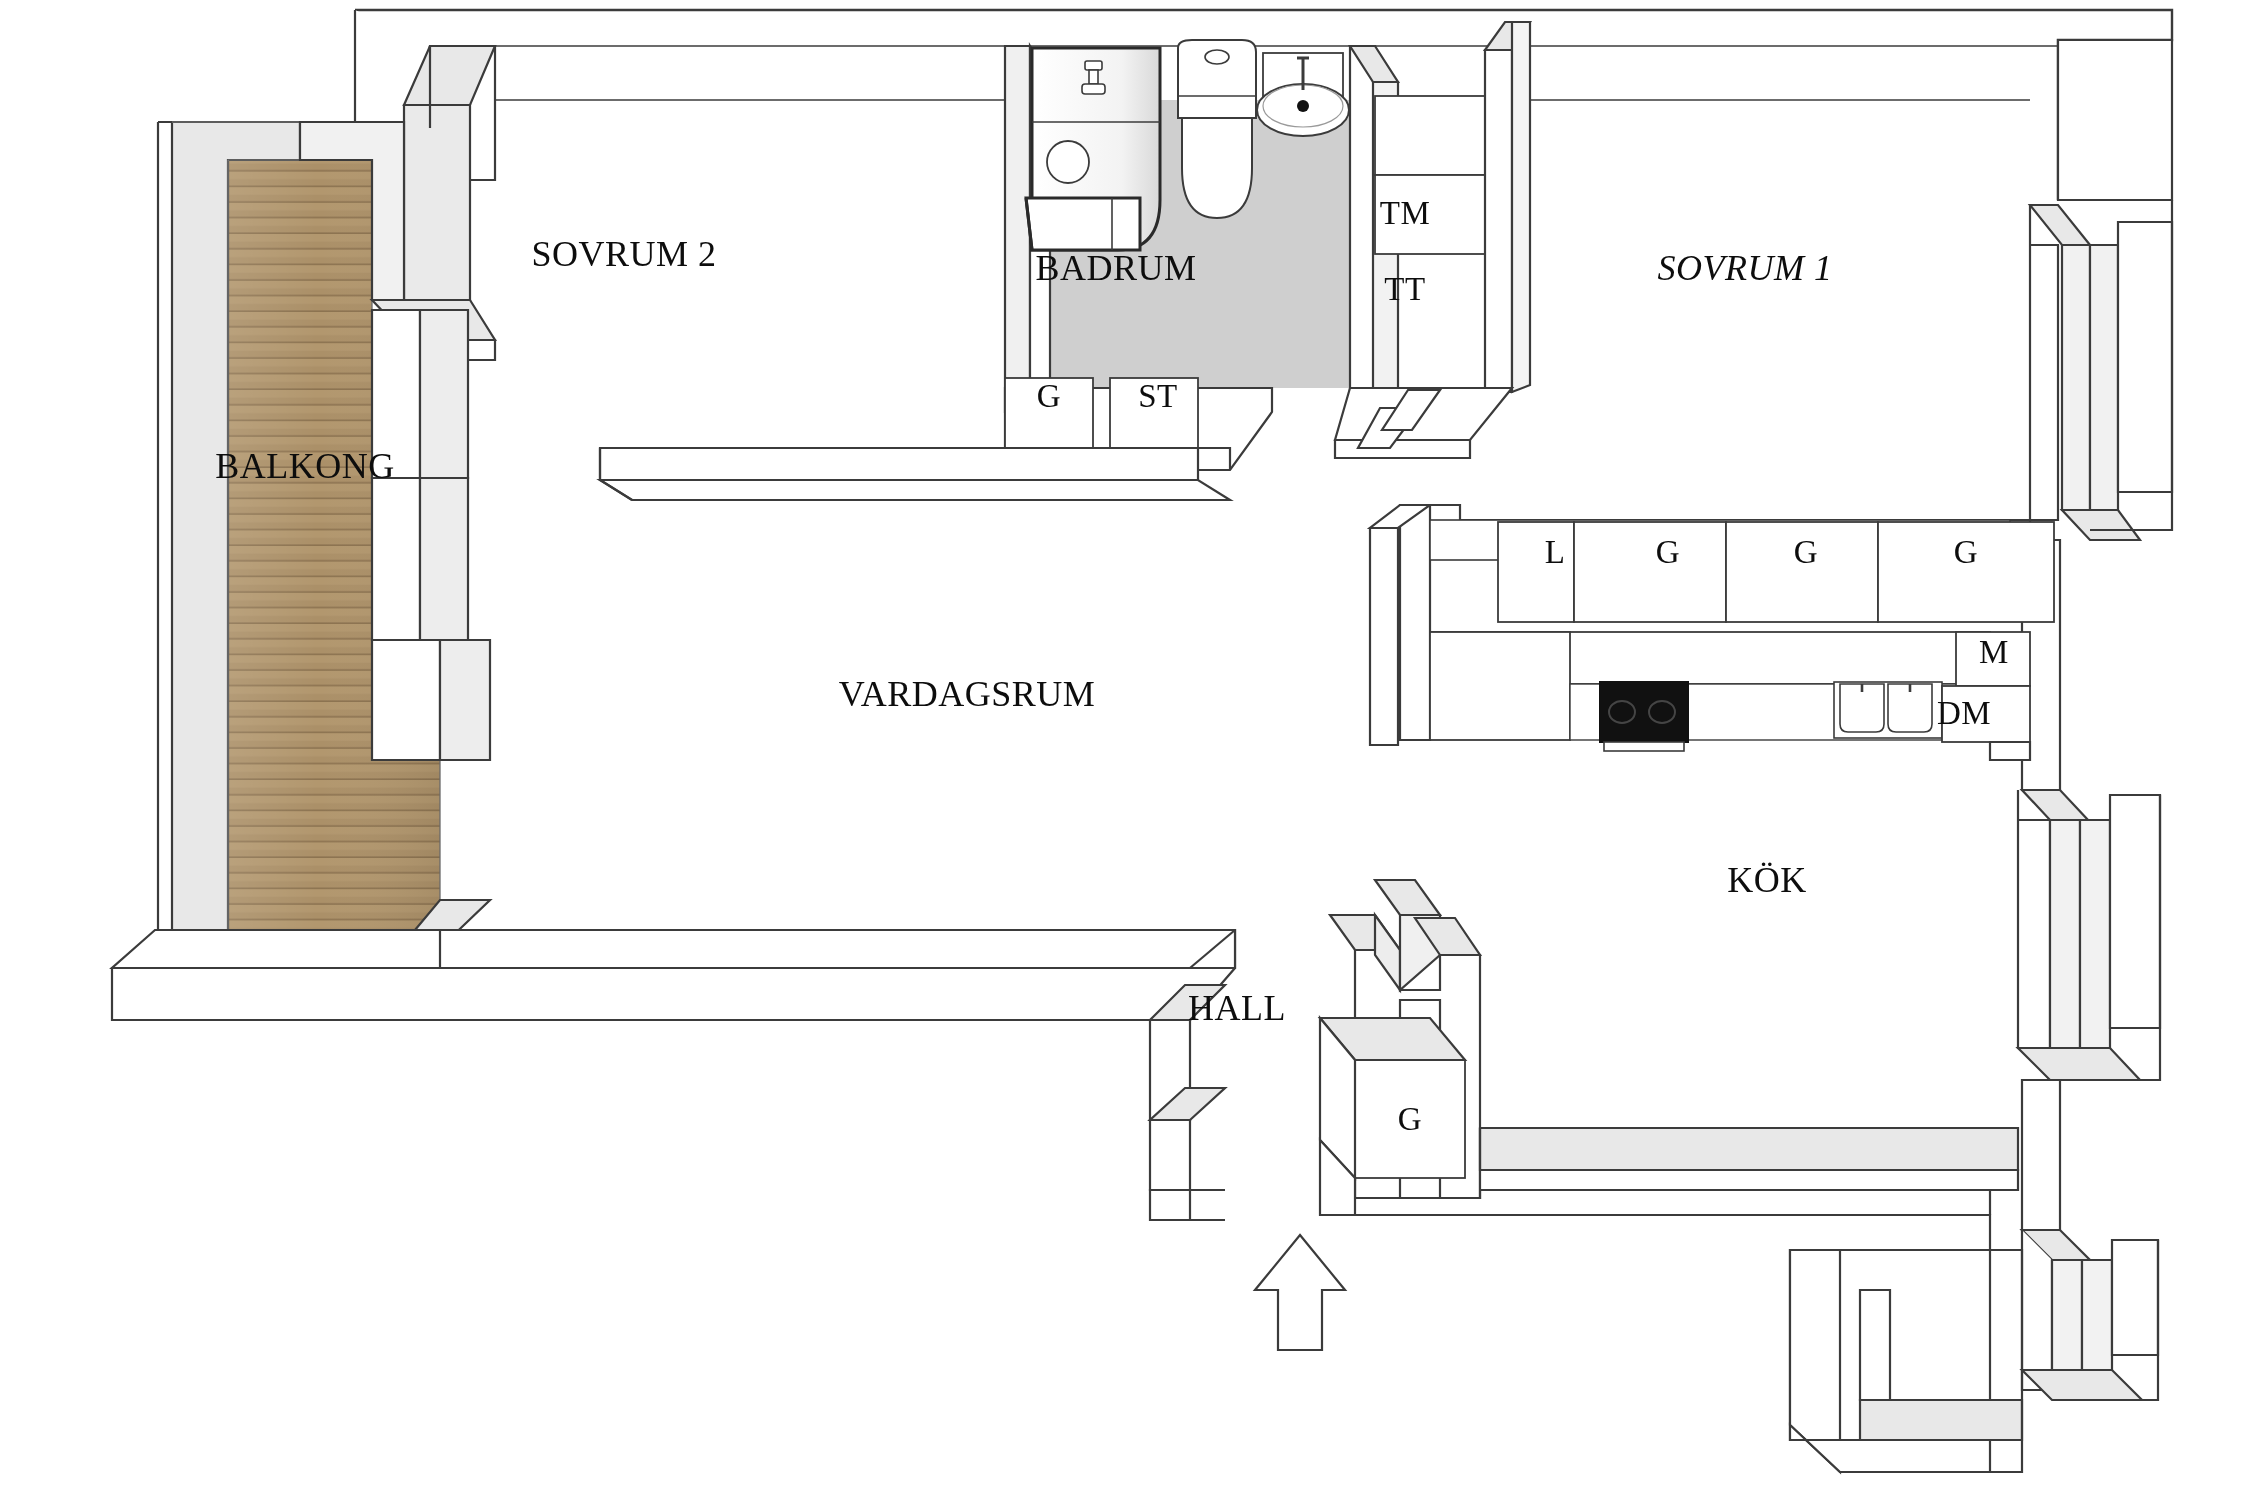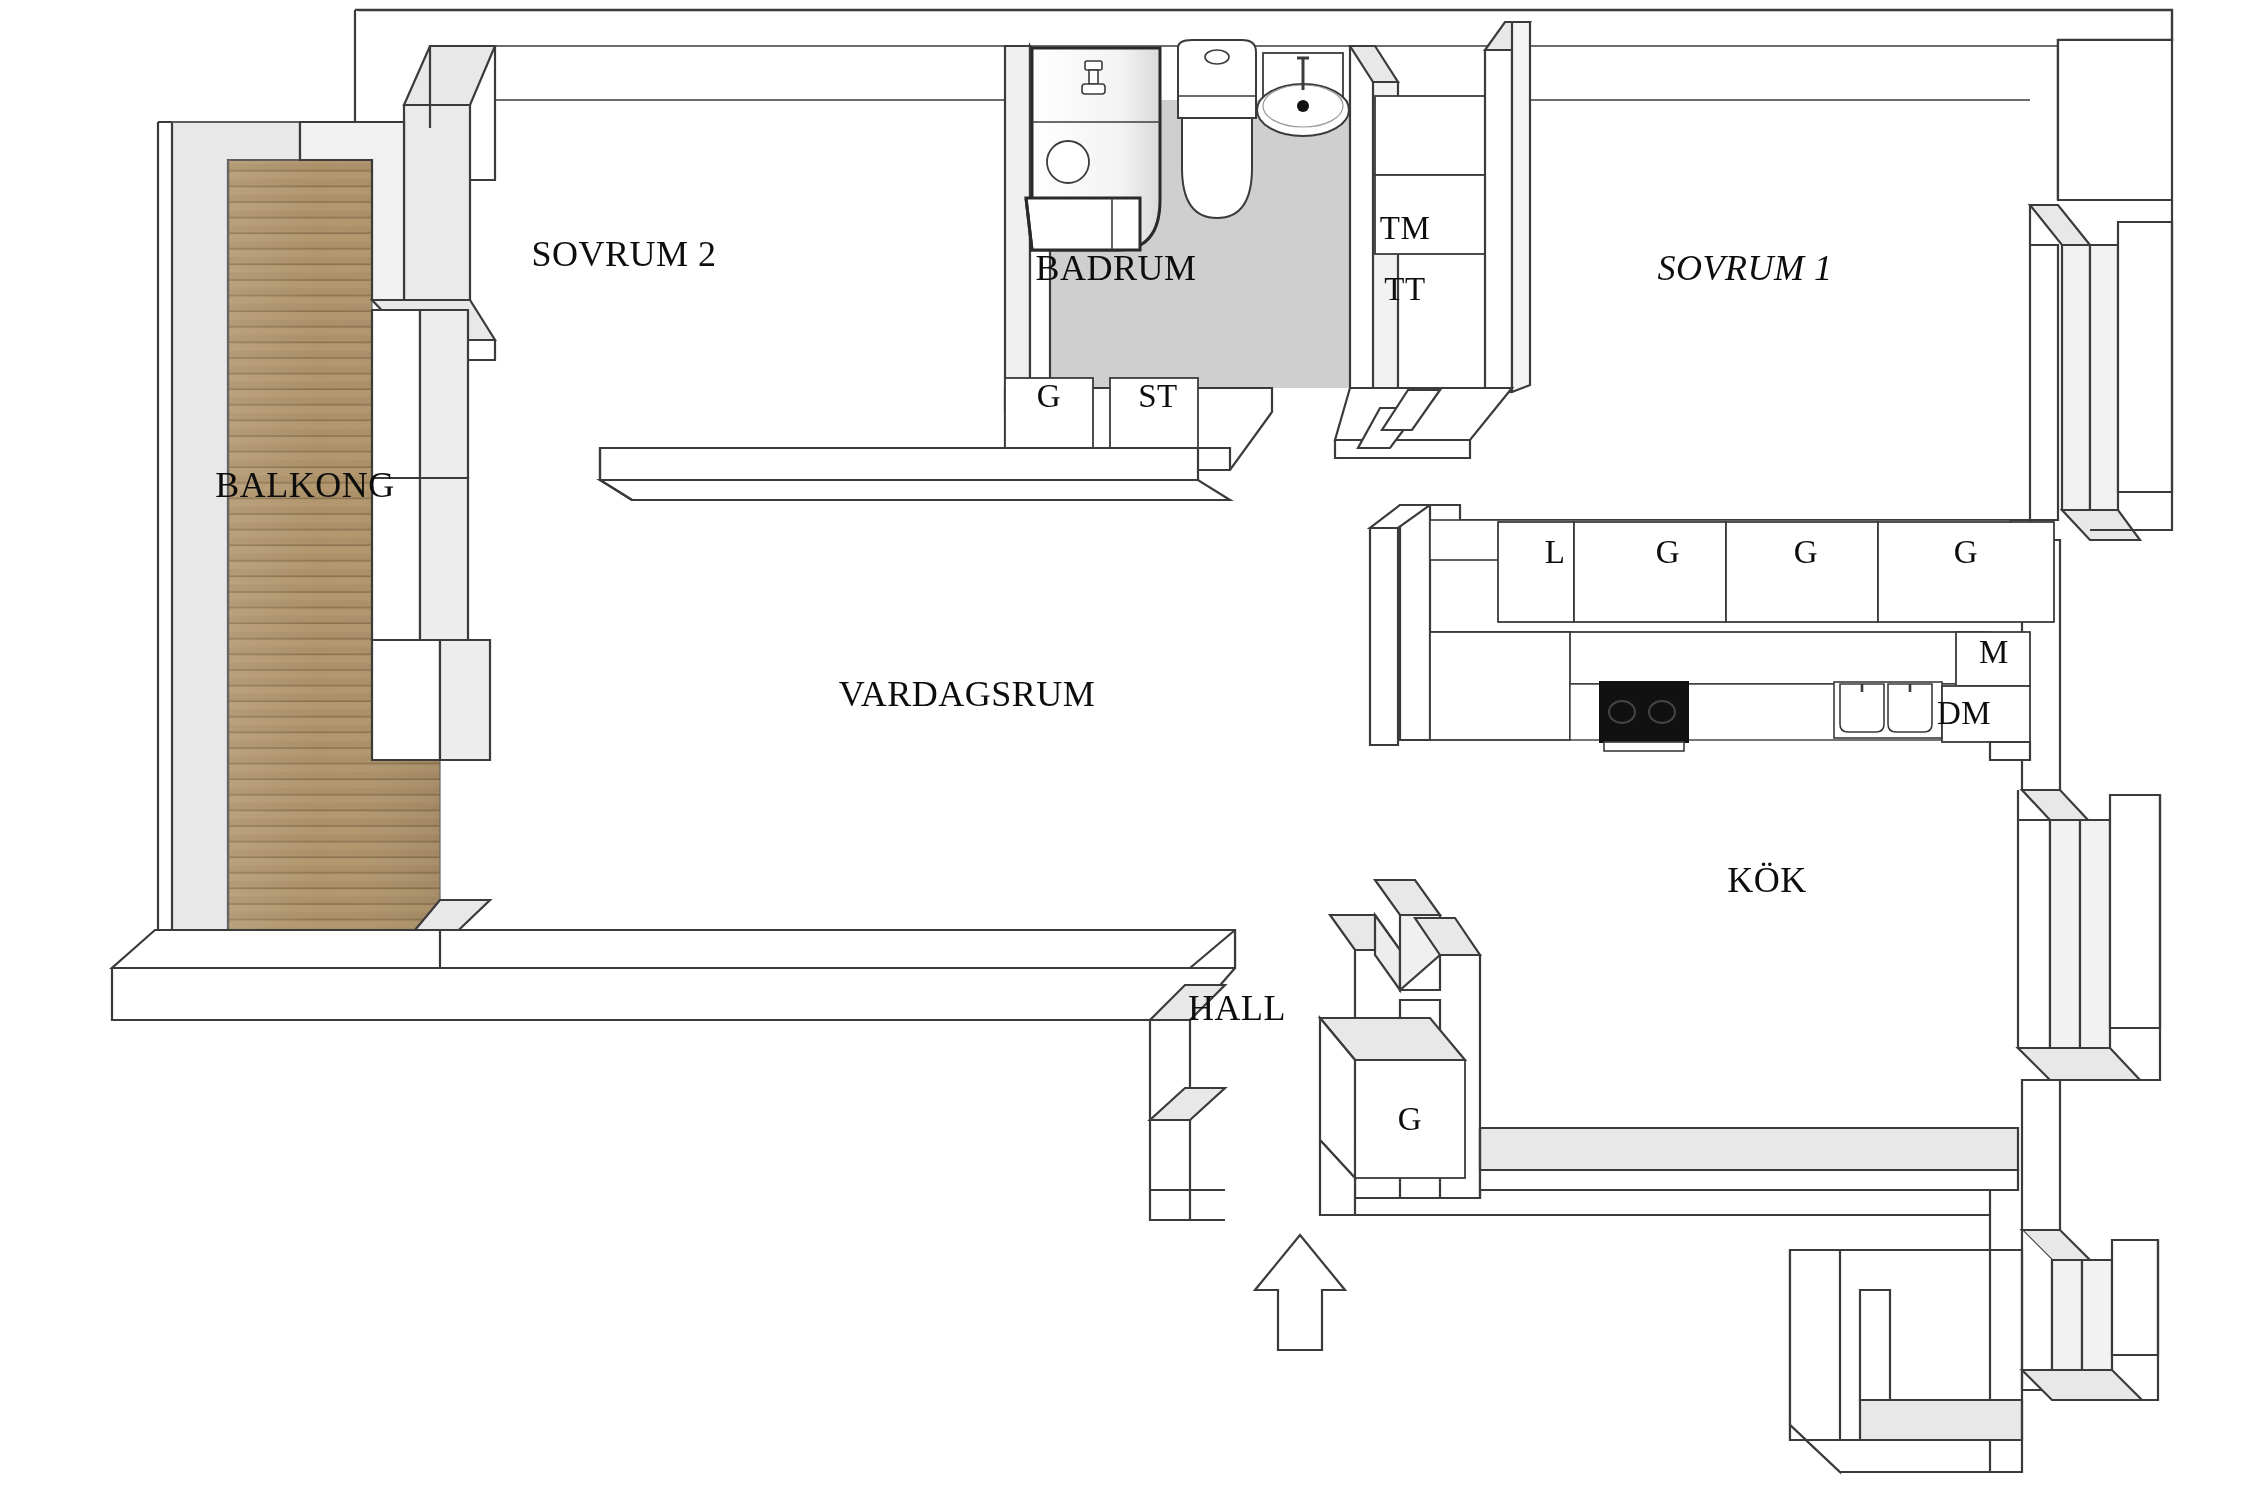--- a/index.html
+++ b/index.html
@@ -332,30 +332,30 @@
 
     </g>
   </svg>
 
   <div class="room-label lbl-room" style="left:624px; top:254px; transform:translate(-50%,-50%);">SOVRUM 2</div>
 
   <div class="room-label lbl-room" style="left:1116px; top:268px; transform:translate(-50%,-50%);text-align:right;">BADRUM</div>
 
   <div class="room-label lbl-room" style="left:1745px; top:268px; transform:translate(-50%,-50%);font-style:italic;">SOVRUM 1</div>
 
-  <div class="room-label lbl-room" style="left:305px; top:485px; transform:translate(-50%,-50%);">BALKONG</div>
+  <div class="room-label lbl-room" style="left:305px; top:466px; transform:translate(-50%,-50%);">BALKONG</div>
 
   <div class="room-label lbl-room" style="left:967px; top:694px; transform:translate(-50%,-50%);">VARDAGSRUM</div>
 
   <div class="room-label lbl-room" style="left:1767px; top:880px; transform:translate(-50%,-50%);">KÖK</div>
 
   <div class="room-label lbl-room" style="left:1237px; top:1008px; transform:translate(-50%,-50%);">HALL</div>
 
 
-  <div class="room-label lbl-cab" style="left:1405px; top:213px; transform:translate(-50%,-50%);margin-top:15px;">TM</div>
+  <div class="room-label lbl-cab" style="left:1405px; top:213px; transform:translate(-50%,-50%);">TM</div>
 
   <div class="room-label lbl-cab" style="left:1405px; top:289px; transform:translate(-50%,-50%);">TT</div>
 
   <div class="room-label lbl-cab" style="left:1049px; top:396px; transform:translate(-50%,-50%);">G</div>
 
   <div class="room-label lbl-cab" style="left:1150px; top:396px; transform:translate(-50%,-50%);margin-left:8px;">ST</div>
 
   <div class="room-label lbl-cab" style="left:1555px; top:552px; transform:translate(-50%,-50%);">L</div>
 
   <div class="room-label lbl-cab" style="left:1668px; top:552px; transform:translate(-50%,-50%);">G</div>

